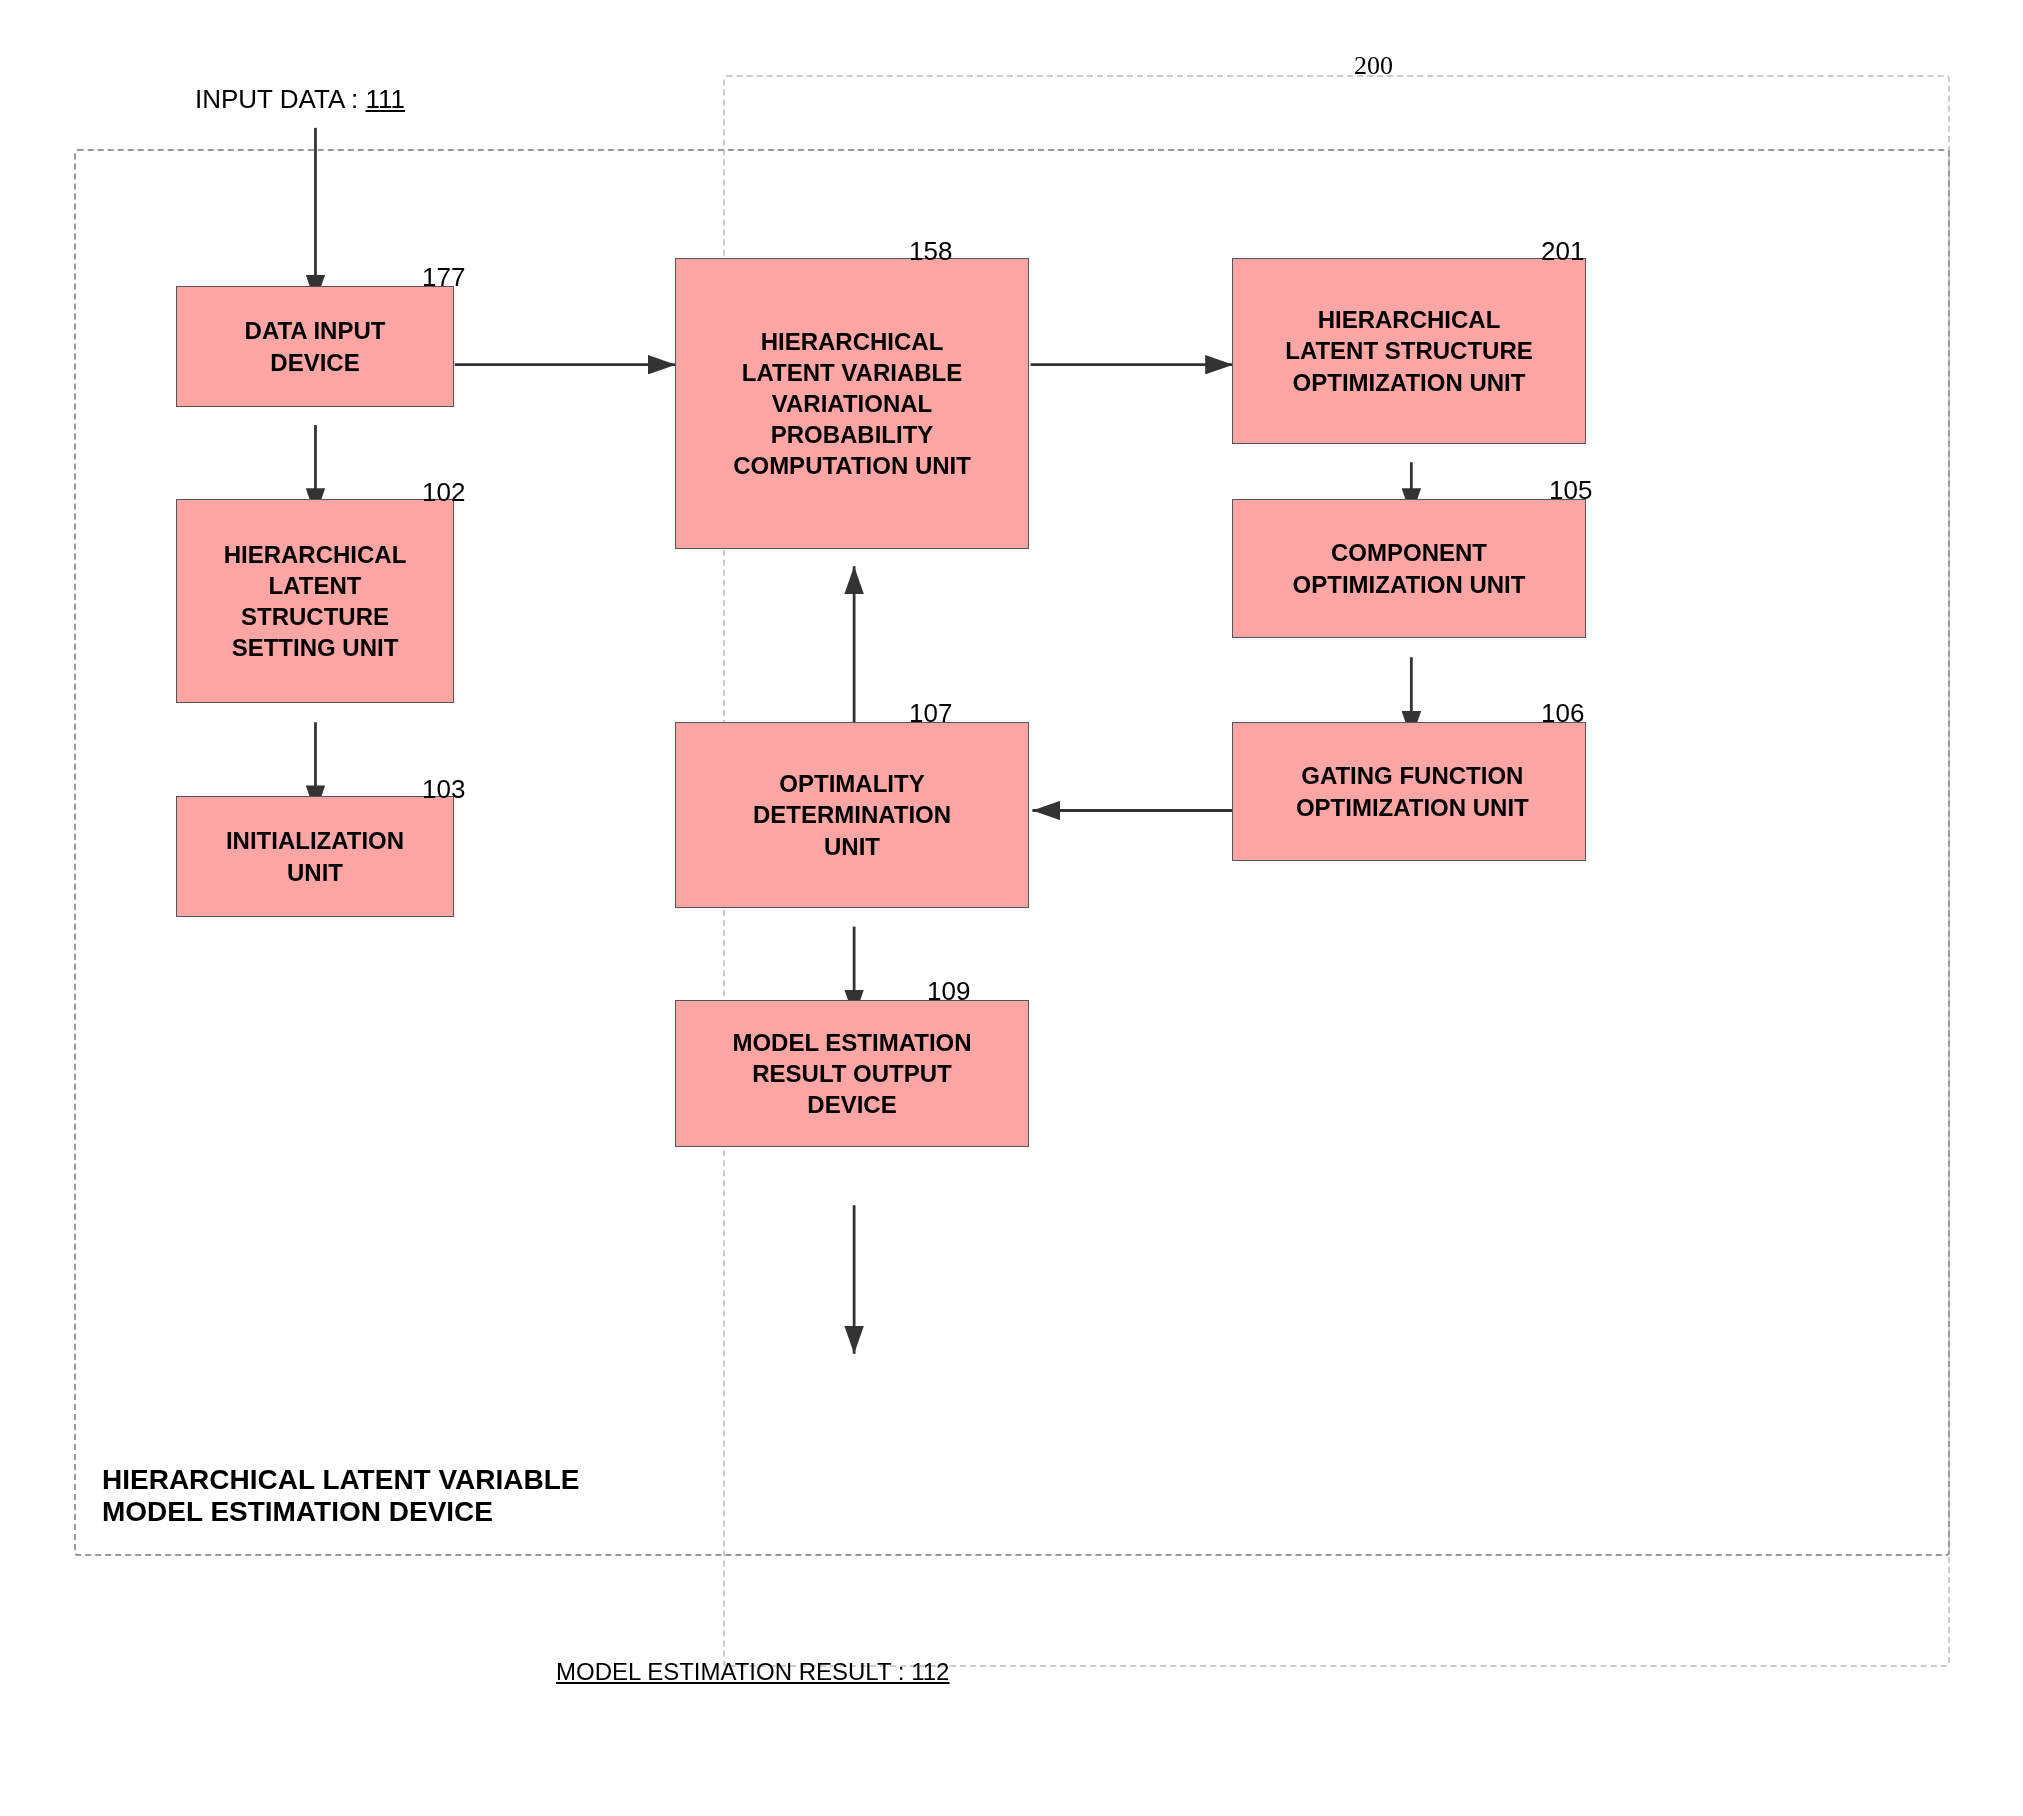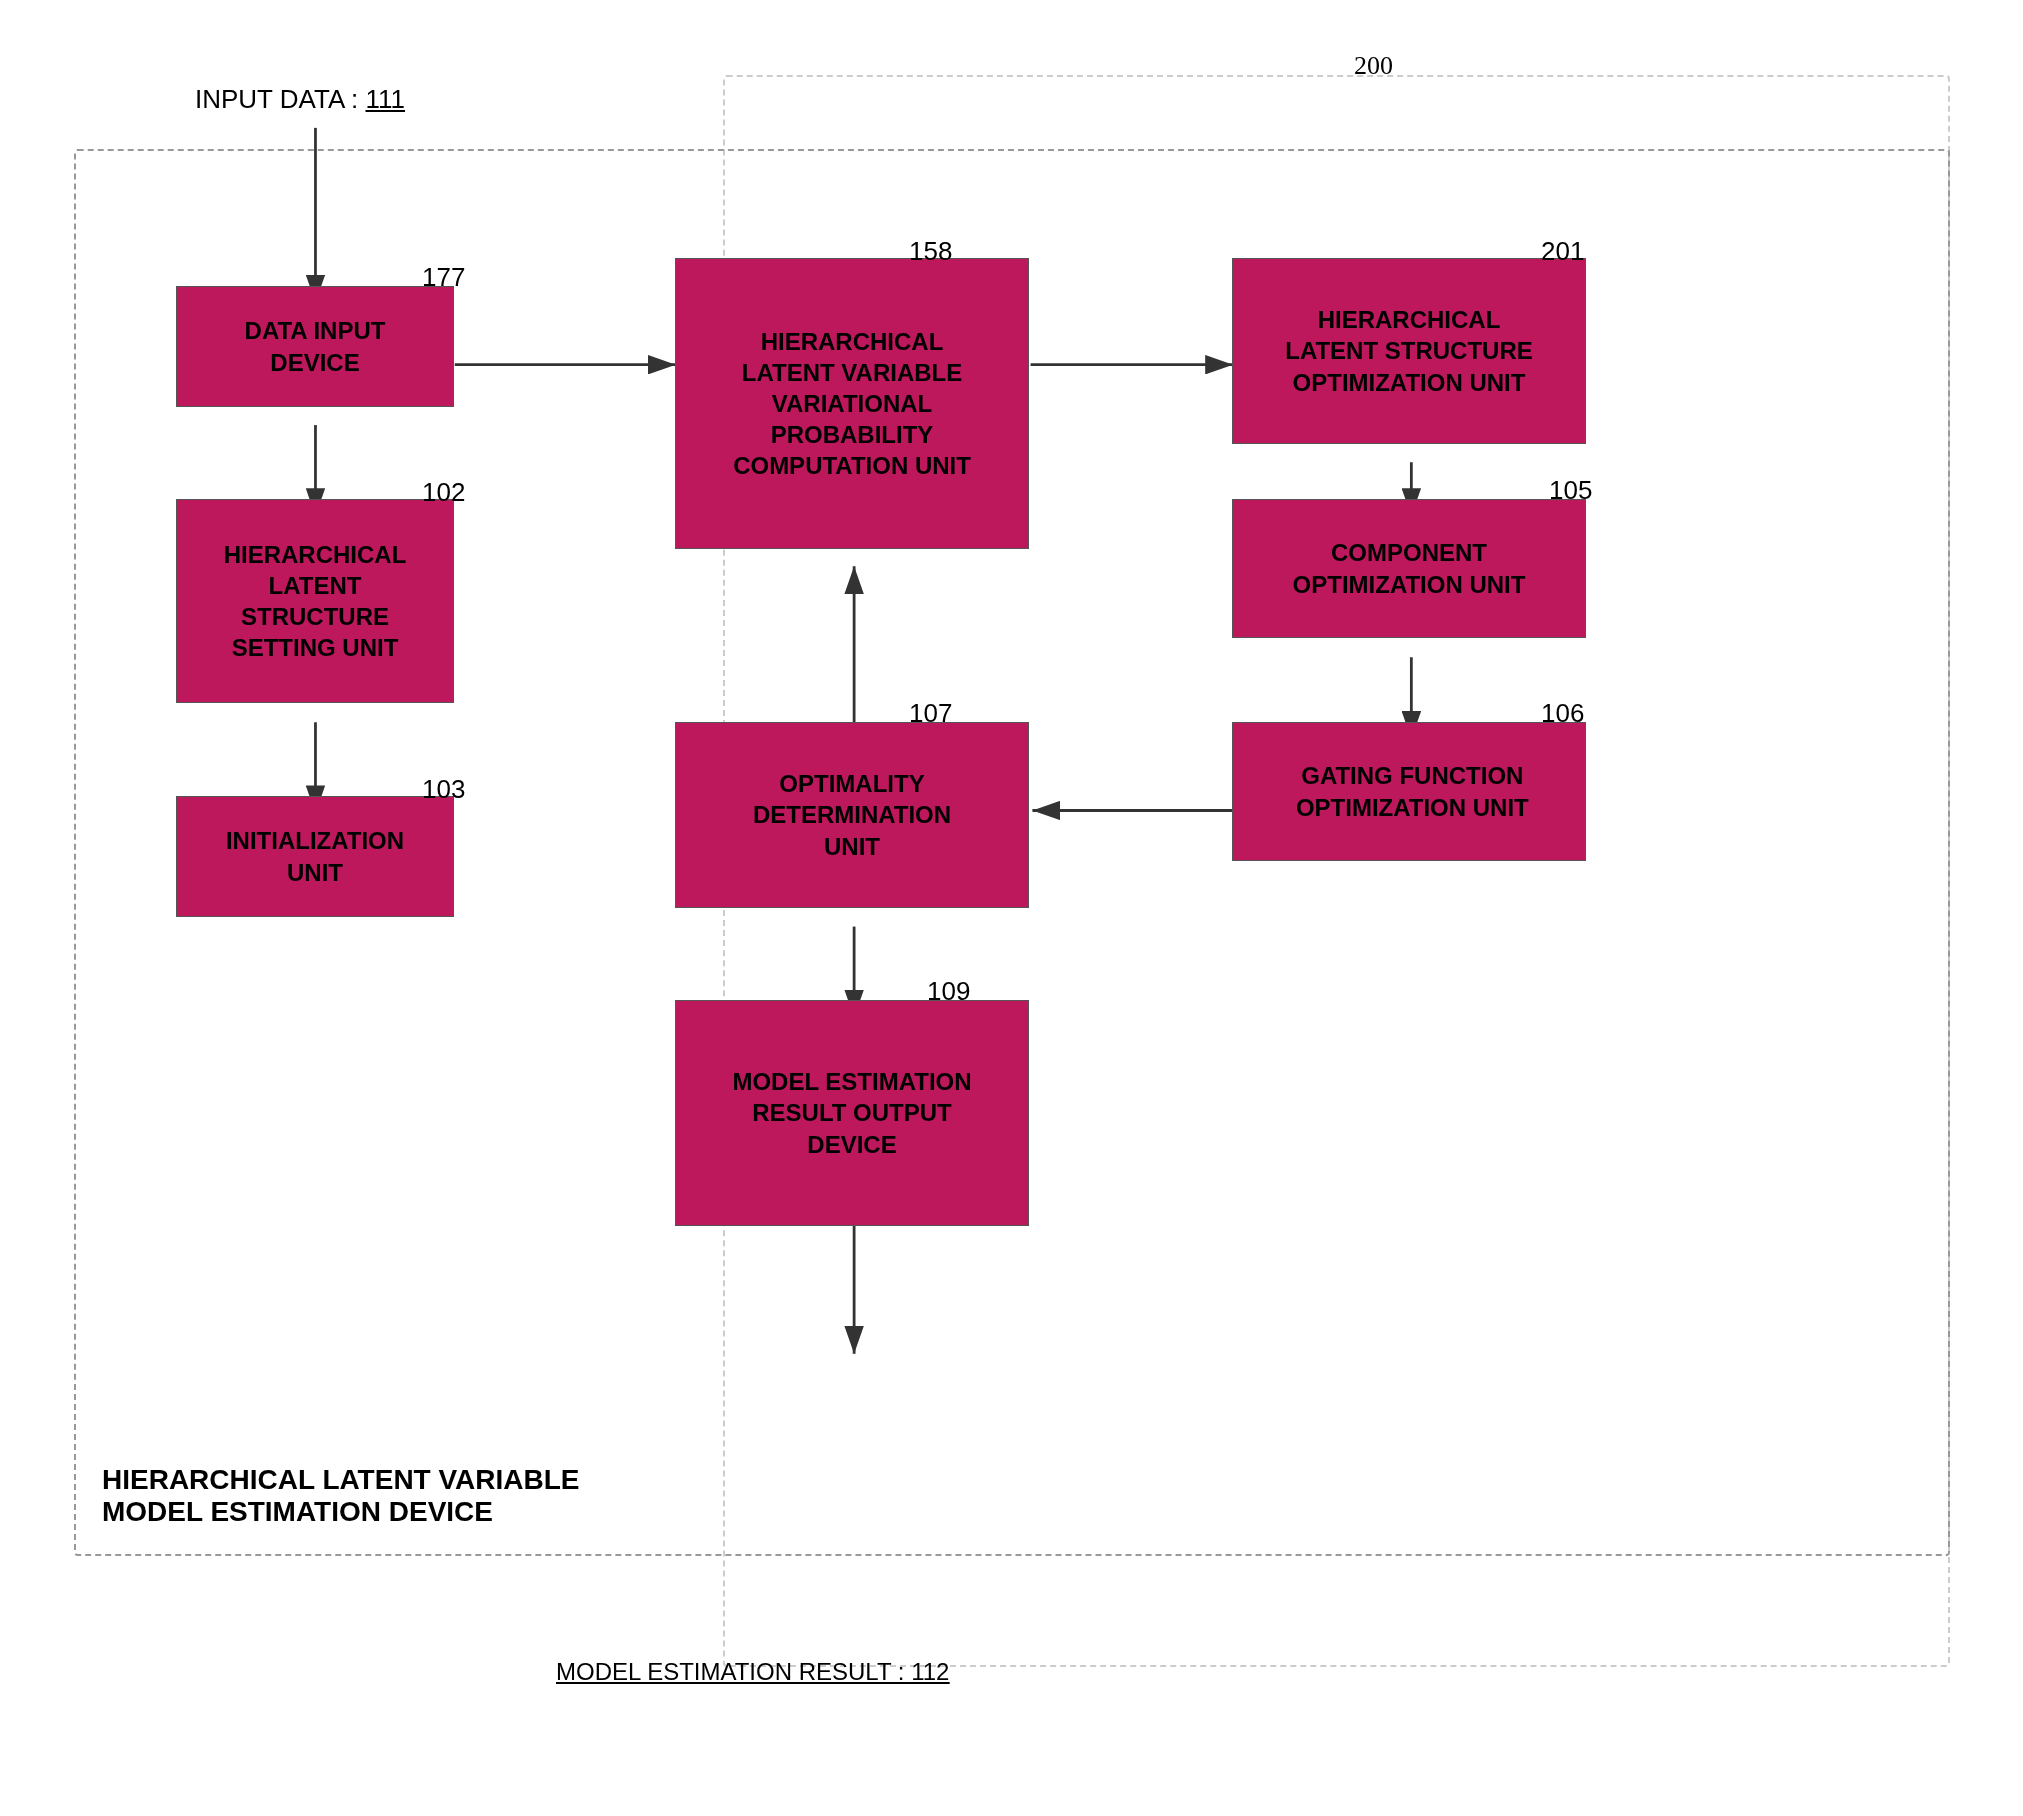--- a/index.html
+++ b/index.html
@@ -39,21 +39,21 @@
       right: 0px;
       bottom: 93px;
       border: 2.8px dashed #ccc;
       border-radius: 3.7px;
     }
 
     
     .block {
       position: absolute;
       border: 1.9px solid #555;
-      background: #be185d;
+      background: #fca5a5;
       display: flex;
       align-items: center;
       justify-content: center;
       text-align: center;
       font-size: 26px;
       font-weight: bold;
       font-family: Arial, sans-serif;
       line-height: 1.3;
       padding: 9.3px;
     }
@@ -167,21 +167,21 @@
   <div class="block" style="left: 1158px; top: 666px; width: 354px; height: 139px; font-size: 24px; padding-left: 16px;">
     GATING FUNCTION<br>OPTIMIZATION UNIT
   </div>
   <div class="ref-number" style="top: 642px; left: 1467px;">106</div>
 
   <div class="block" style="left: 601px; top: 666px; width: 354px; height: 186px; font-size: 24px;">
     OPTIMALITY<br>DETERMINATION<br>UNIT
   </div>
   <div class="ref-number" style="top: 642px; left: 835px;">107</div>
 
-  <div class="block" style="left: 601px; top: 944px; width: 354px; height: 226px; font-size: 24px;">
+  <div class="block" style="left: 601px; top: 944px; width: 354px; height: 147px; font-size: 24px;">
     MODEL ESTIMATION<br>RESULT OUTPUT<br>DEVICE
   </div>
   <div class="ref-number" style="top: 920px; left: 853px;">109</div>
 
   <div class="label-text bold" style="bottom: 232px; left: 28px; font-size: 28px; font-weight: bold;">
     HIERARCHICAL LATENT VARIABLE<br>MODEL ESTIMATION DEVICE
   </div>
 
   <div class="label-text" style="bottom: 74px; left: 482px; font-size: 24px; text-decoration: underline;">
     MODEL ESTIMATION RESULT :&nbsp;<span style="text-decoration: underline;">112</span>

